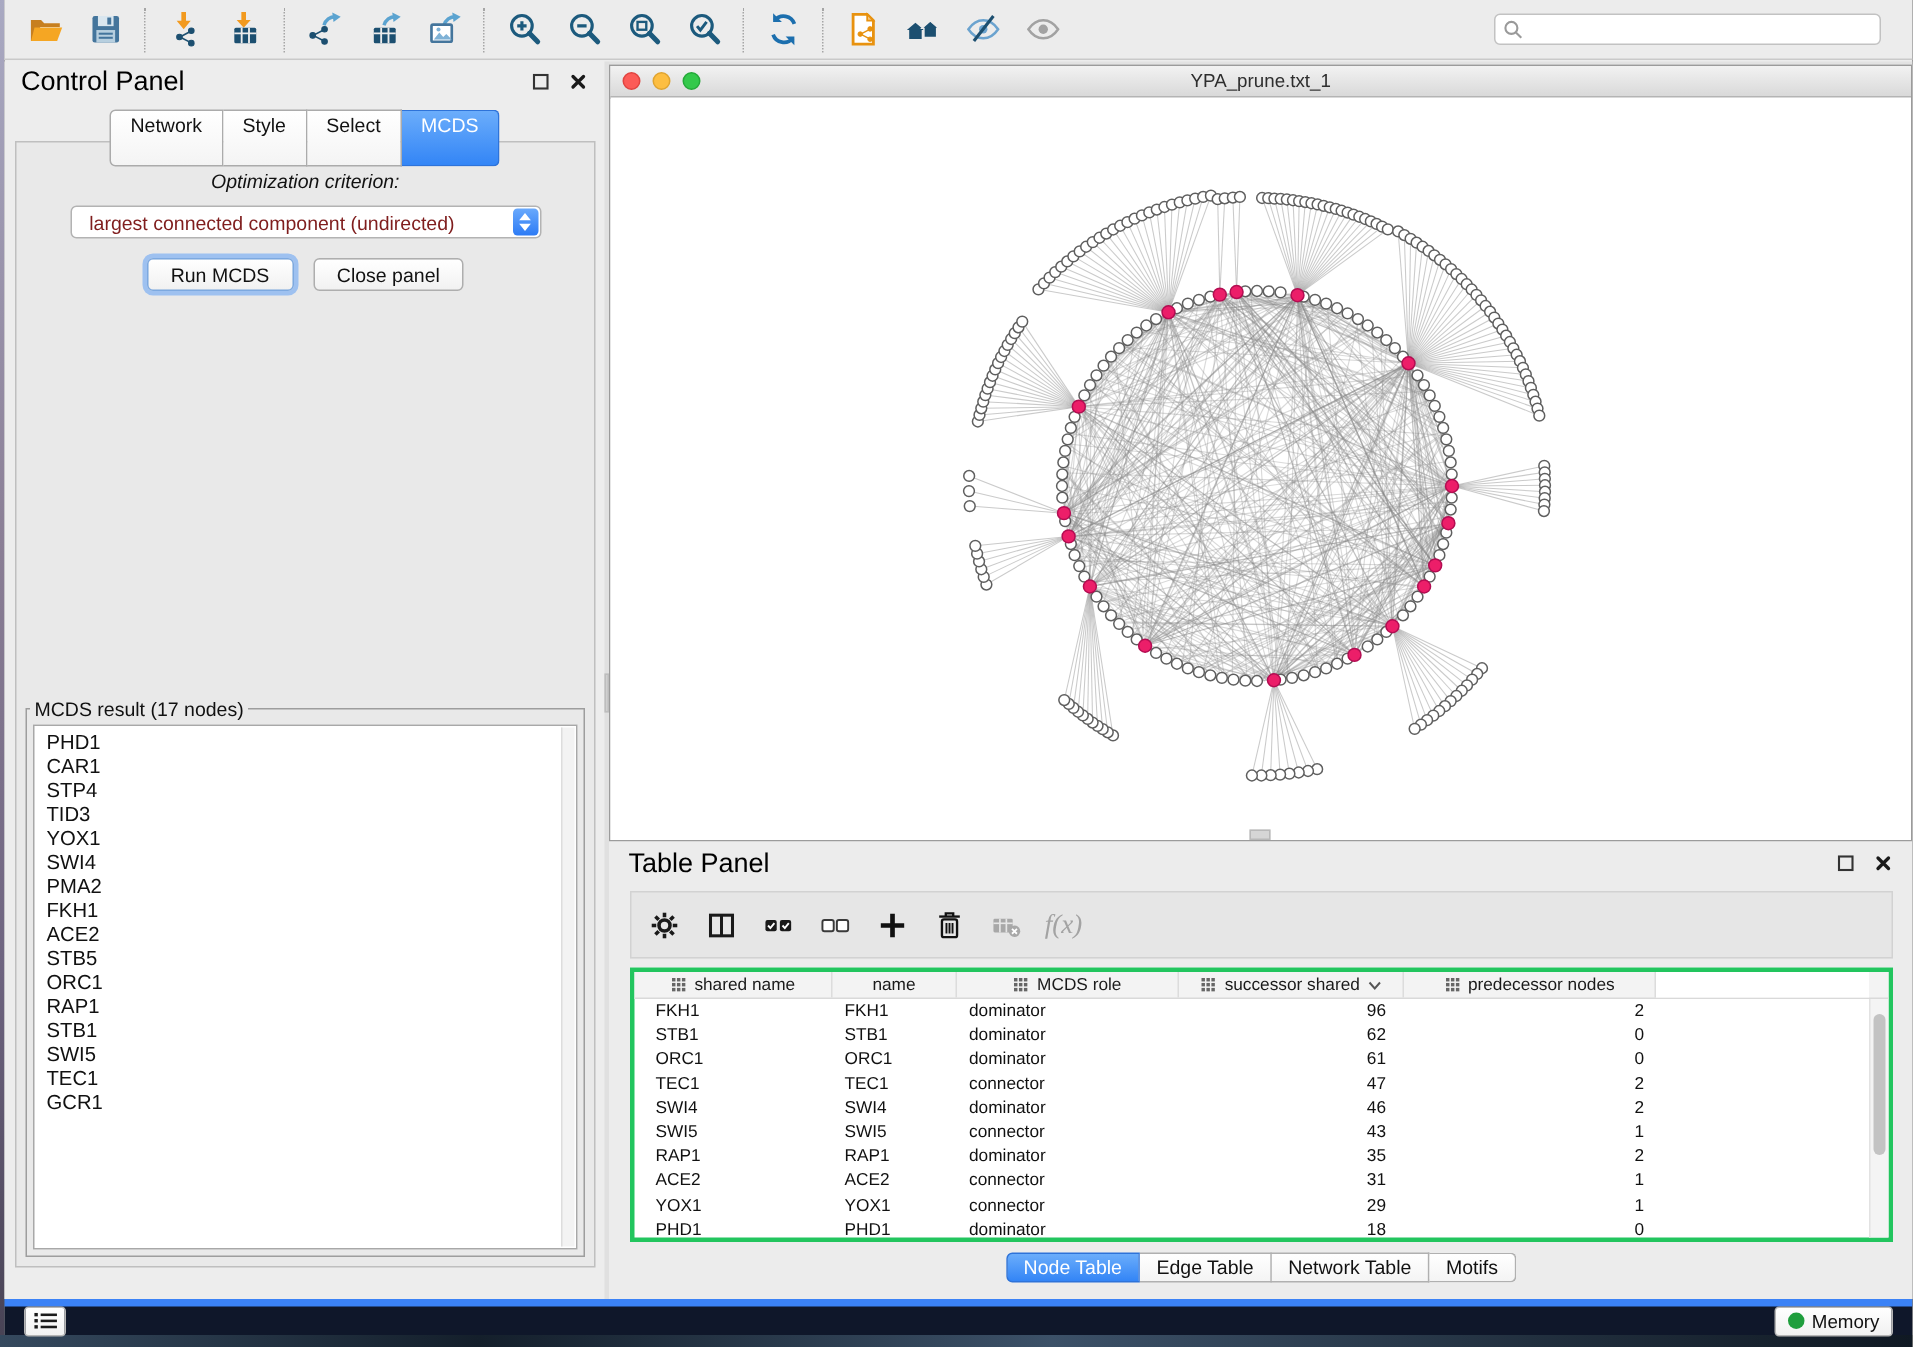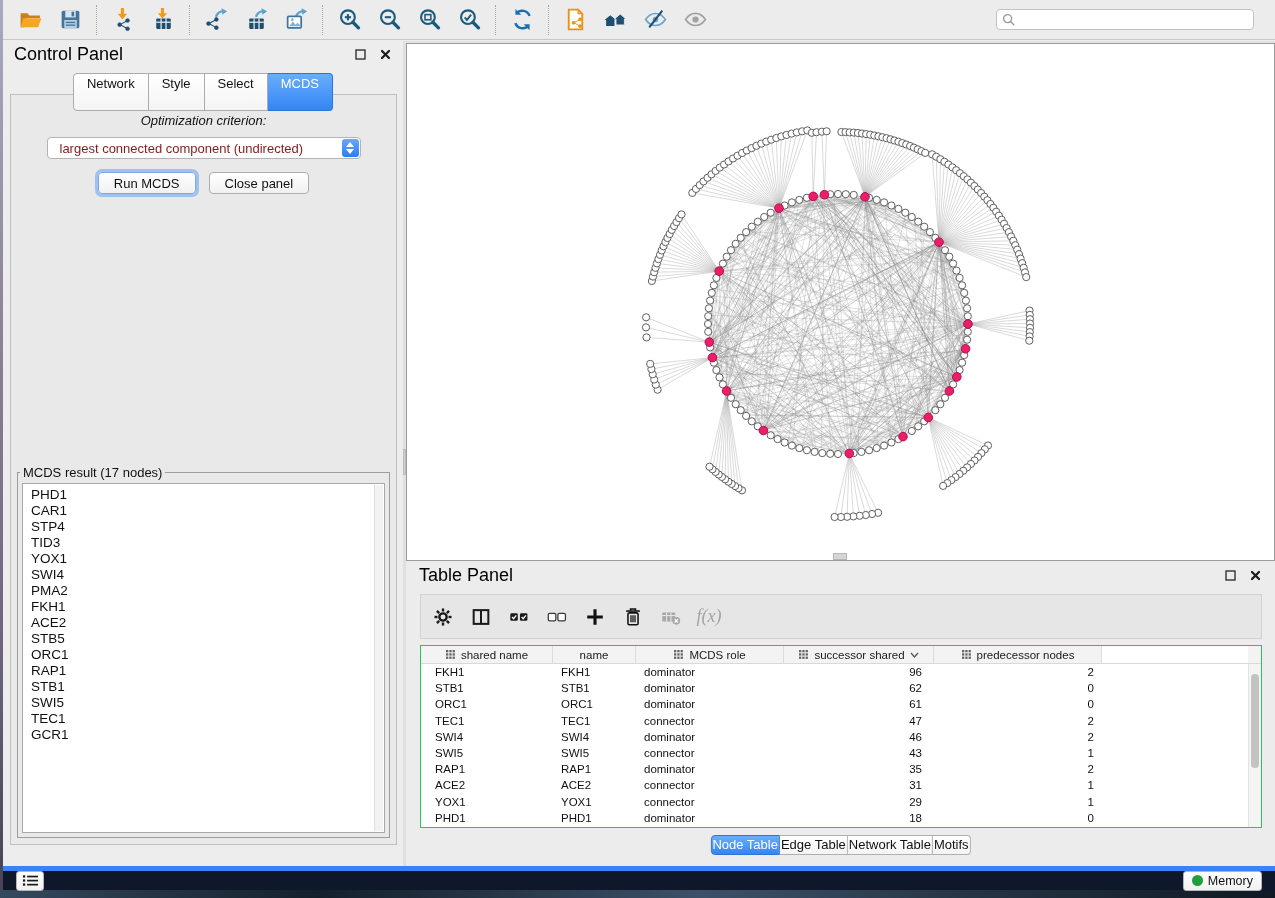--- a/index.html
+++ b/index.html
@@ -98,34 +98,34 @@
   
   #table-panel { position:absolute; top:520px; left:0; right:0; bottom:0; background:#ececec; }
   #table-panel .panel-header { padding:0 13px; height:28px; }
   #tp-toolbar { position:absolute; top:33px; left:14px; right:13px; height:45px;
     background:#e6e6e6; border:1px solid #d2d2d2; display:flex; align-items:center; padding-left:9px; gap:12px; }
   .tp-ic { width:26px; height:26px; display:flex; align-items:center; justify-content:center; }
   .tp-ic svg { width:22px; height:22px; }
   .fx-glyph { font-family:"Liberation Serif", serif; font-style:italic; font-size:18px; color:#a3a3a3; }
 
   #node-table { position:absolute; top:84px; left:14px; right:13px; height:183px;
-    background:#fff; border:1px solid #22c55e; }
+    background:#fff; border:3px solid #22c55e; }
   #nt-header { display:flex; height:18px; background:#f3f3f3; border-bottom:1px solid #d9d9d9; padding-right:13px; }
   .nt-hcell { display:flex; align-items:center; justify-content:center; gap:5px;
     font-size:11.5px; color:#1a1a1a; border-right:1px solid #dcdcdc; height:100%; flex:none; }
   .nt-hcell.fill { flex:1; border-right:none; background:#fff; }
   .nt-hcell svg { flex:none; }
   #nt-body { position:absolute; top:18px; left:0; right:13px; bottom:0; overflow:hidden; }
   .nt-row { display:flex; height:16.2px; align-items:center; }
   .nt-cell { font-size:11.5px; color:#111; flex:none; white-space:nowrap; overflow:hidden; }
   #nt-scroll { position:absolute; top:18px; right:0; bottom:0; width:13px; background:#f4f4f4; border-left:1px solid #e2e2e2; }
   #nt-scroll .thumb { position:absolute; top:10px; left:2px; width:8px; height:94px; background:#c3c3c3; border-radius:4px; }
 
   #tp-tabs { position:absolute; top:274px; left:50%; transform:translateX(-50%); display:flex; }
-  .tp-tab { height:20px; line-height:18px; padding:0 1px; font-size:13px; color:#111;
+  .tp-tab { height:20px; line-height:18px; padding:0 11px; font-size:13px; color:#111;
     background:linear-gradient(#ffffff,#f4f4f4); border:1px solid #b0b0b0; border-left:none; }
   .tp-tab:first-child { border-left:1px solid #b0b0b0; border-radius:4px 0 0 4px; }
   .tp-tab:last-child { border-radius:0 4px 4px 0; }
   .tp-tab.sel { background:linear-gradient(#6badfb,#3385f6); color:#fff; border-color:#2e73d9; }
 
   
   #status-bar { position:absolute; bottom:0; left:0; right:0; height:24px; background:#0f172a;
     border-top:5px solid #3b82f6; display:flex; align-items:center; padding:0 13px; }
   #log-btn { width:28px; height:20px; background:linear-gradient(#ffffff,#f1f1f1); border:1px solid #b5b5b5;
     border-radius:3px; display:flex; align-items:center; justify-content:center; }
@@ -378,20 +378,26 @@
         </fieldset>
       </div>
     </div>
 
     <div id="v-splitter">
         <div class="vhandle"></div>
       </div>
 
     <div id="right-col">
       <div id="net-frame">
+        <div id="net-titlebar">
+          <span class="tl red"></span>
+          <span class="tl yellow"></span>
+          <span class="tl green"></span>
+          <span id="net-title">YPA_prune.txt_1</span>
+        </div>
         <div id="net-canvas">
           <svg id="net-svg" viewBox="0 0 867 494" preserveAspectRatio="xMidYMid meet">
               <line x1="372.0" y1="142.2" x2="353.9" y2="362.6" class="chord"></line>
               <line x1="372.0" y1="142.2" x2="472.5" y2="381.2" class="chord"></line>
               <line x1="372.0" y1="142.2" x2="327.0" y2="180.0" class="chord"></line>
               <line x1="372.0" y1="142.2" x2="317.2" y2="320.8" class="chord"></line>
               <line x1="372.0" y1="142.2" x2="546.8" y2="198.8" class="chord"></line>
               <line x1="372.0" y1="142.2" x2="409.4" y2="386.2" class="chord"></line>
               <line x1="372.0" y1="142.2" x2="559.6" y2="276.9" class="chord"></line>
               <line x1="372.0" y1="142.2" x2="339.2" y2="350.1" class="chord"></line>

